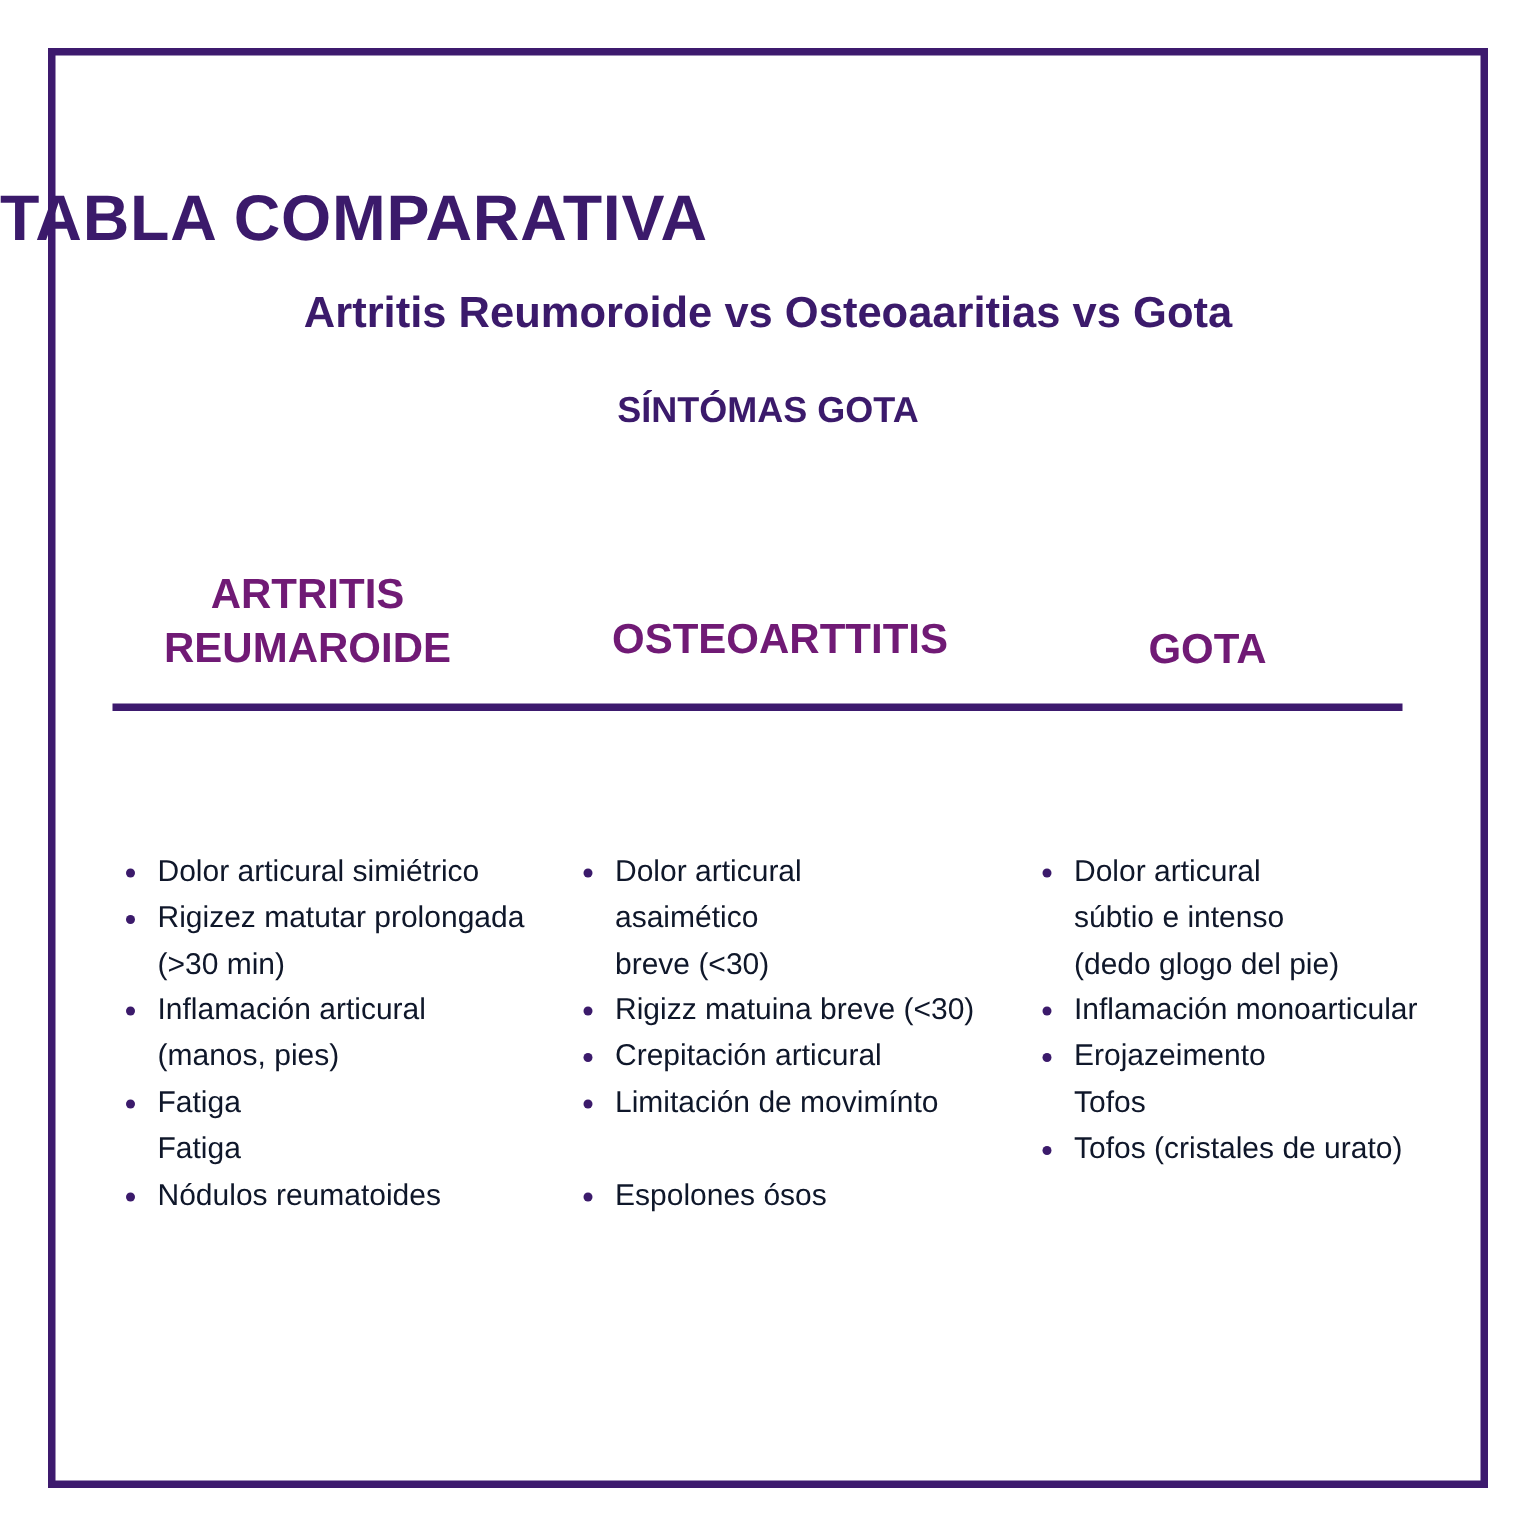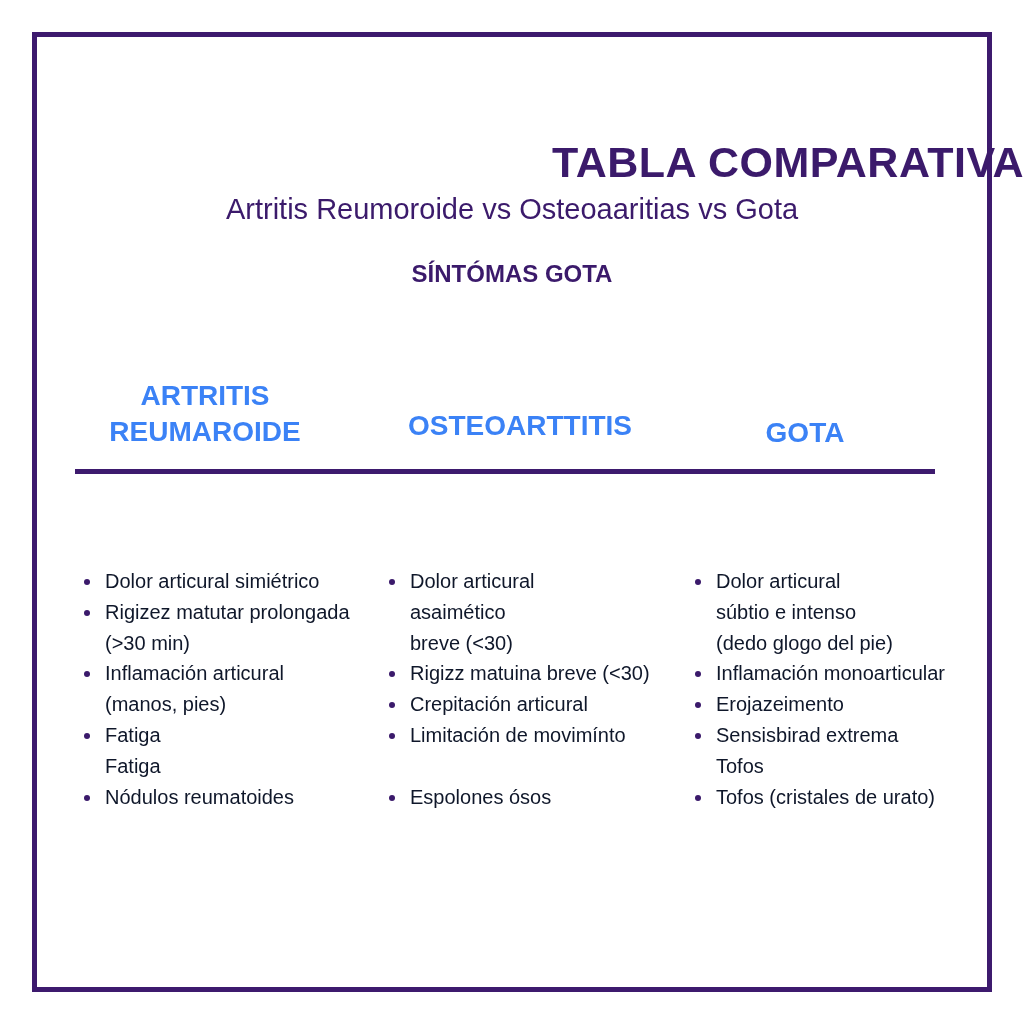--- a/index.html
+++ b/index.html
@@ -22,53 +22,52 @@
       width: 950px;
       height: 950px;
       border: 5px solid #3d1a6e;
       box-sizing: content-box;
     }
     .title {
       position: absolute;
       left: 0;
       width: 1024px;
       top: 122px;
-      text-align: right;
+      text-align: left;
       font-size: 43px;
       font-weight: bold;
       color: #3b1a6b;
       letter-spacing: 0.5px;
-      margin-top: 16px;
     }
     .subtitle {
       position: absolute;
       left: 0;
       width: 1024px;
       top: 193px;
       text-align: center;
       font-size: 29px;
-      font-weight: normal;
+      font-weight: bold;
       color: #3b1a6b;
     }
     .section {
       position: absolute;
       left: 0;
       width: 1024px;
       top: 260px;
       text-align: center;
       font-size: 24px;
       font-weight: bold;
       color: #3b1a6b;
     }
     .col-header {
       position: absolute;
       text-align: center;
       font-size: 28px;
       font-weight: bold;
-      color: #3b82f6;
+      color: #701a75;
       line-height: 36px;
     }
     .col-header.h1 { left: 90px; width: 230px; top: 378px; }
     .col-header.h2 { left: 395px; width: 250px; top: 408px; }
     .col-header.h3 { left: 720px; width: 170px; top: 415px; }
     .rule {
       position: absolute;
       left: 75px;
       top: 469px;
       width: 860px;
@@ -145,16 +144,15 @@
   <div class="spacer"></div>
   <div class="line"><span class="bullet"></span><span>Espolones ósos</span></div>
 </div>
 
 <div class="col c3">
   <div class="line"><span class="bullet"></span><span>Dolor articural</span></div>
   <div class="line"><span>súbtio e intenso</span></div>
   <div class="line"><span>(dedo glogo del pie)</span></div>
   <div class="line"><span class="bullet"></span><span>Inflamación monoarticular</span></div>
   <div class="line"><span class="bullet"></span><span>Erojazeimento</span></div>
-  <div class="line"><span class="bullet"></span><span>Sensisbirad extrema</span></div>
   <div class="line"><span>Tofos</span></div>
   <div class="line"><span class="bullet"></span><span>Tofos (cristales de urato)</span></div>
 </div>
 
 </body></html>

